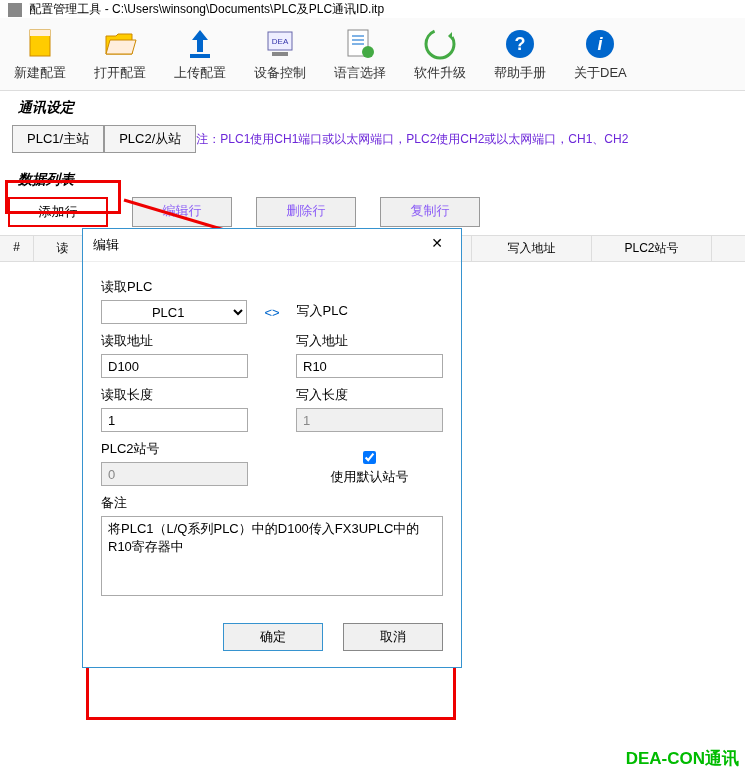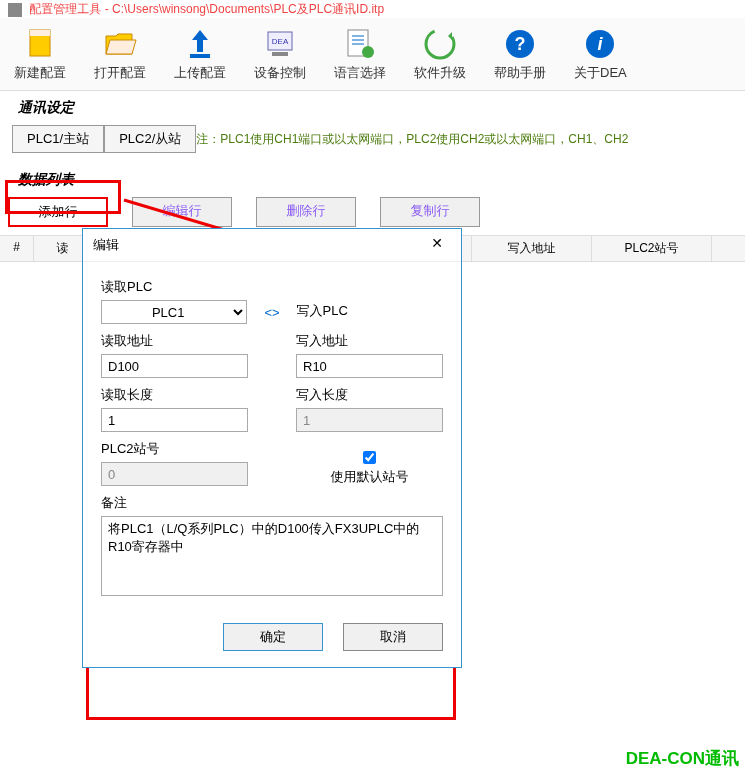--- a/index.html
+++ b/index.html
@@ -1,30 +1,30 @@
 <!DOCTYPE html>
 <html><head>
   <meta charset="utf-8">
   <style>
     * { box-sizing: border-box; margin: 0; padding: 0; }
     body { font-family: "Microsoft YaHei", Arial, sans-serif; font-size: 13px; background: #fff; width: 745px; height: 778px; position: relative; overflow: hidden; }
     
-    .titlebar { background: #fff; color: #ef4444; padding: 0 8px; height: 18px; line-height: 18px; font-size: 12px; overflow: hidden; white-space: nowrap; }
+    .titlebar { background: #fff; color: #000000; padding: 0 8px; height: 18px; line-height: 18px; font-size: 12px; overflow: hidden; white-space: nowrap; }
     .titlebar-icon { display: inline-block; width: 14px; height: 14px; background: #888; margin-right: 4px; vertical-align: middle; }
     
     .toolbar { display: flex; background: #fafafa; border-bottom: 1px solid #ddd; padding: 4px 0; }
     .toolbar-item { display: flex; flex-direction: column; align-items: center; padding: 4px 14px; cursor: pointer; }
     .toolbar-icon { width: 36px; height: 36px; margin-bottom: 2px; }
     .toolbar-label { font-size: 13px; color: #333; white-space: nowrap; }
     
     .section-title { font-weight: bold; font-style: italic; padding: 8px 18px 4px; font-size: 14px; }
     
     .comm-row { display: flex; align-items: center; padding: 4px 12px 10px; }
     .comm-btn { border: 1px solid #999; background: #f5f5f5; padding: 4px 14px; font-size: 13px; cursor: pointer; }
-    .comm-note { font-size: 12px; color: #4d7c0f; }
+    .comm-note { font-size: 12px; color: #6d28d9; }
     
     .data-toolbar { display: flex; padding: 4px 8px 8px; gap: 24px; }
     .data-btn { border: 1px solid #999; background: #f0f0f0; padding: 4px 0; width: 100px; text-align: center; cursor: pointer; color: #8b5cf6; }
     .data-btn.active { border: 2px solid #e00; background: #fff; color: #000; }
     
     .mark-box { position: absolute; border: 3px solid #e00; background: transparent; pointer-events: none; z-index: 5; }
     
     .table-area { border-top: 1px solid #ddd; height: 510px; position: relative; }
     .table-header { display: flex; background: #f5f5f5; border-bottom: 1px solid #ddd; }
     .th { padding: 4px 8px; border-right: 1px solid #ddd; font-size: 12px; text-align: center; }

